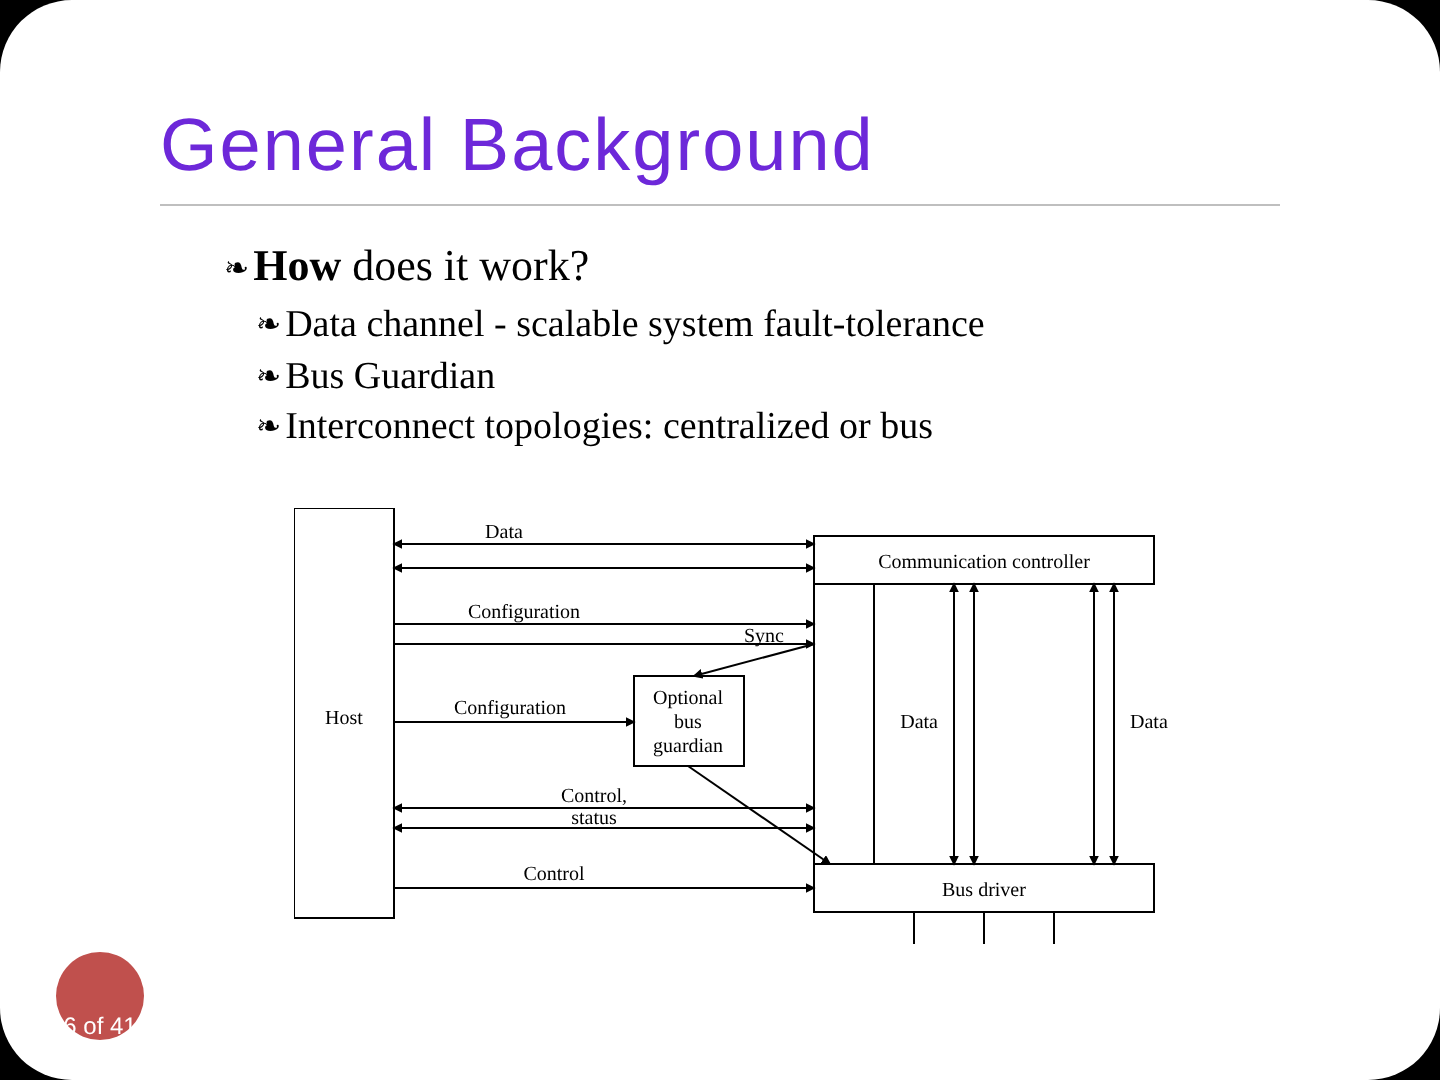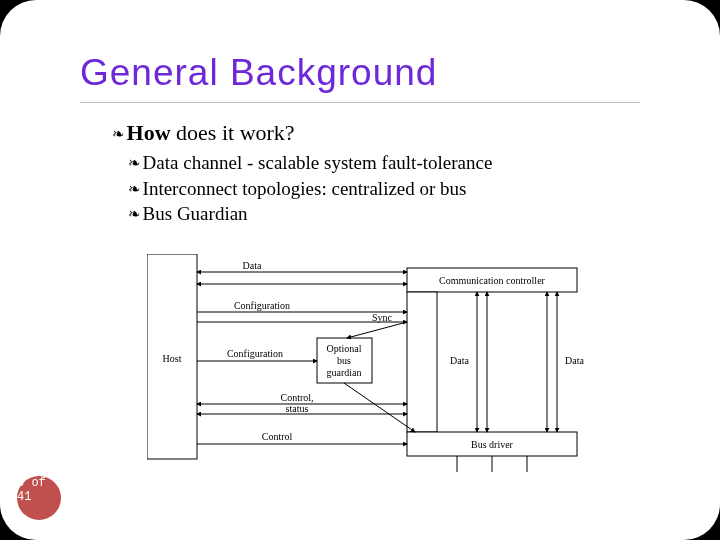--- a/index.html
+++ b/index.html
@@ -30,25 +30,25 @@
     position:absolute;left:96px;top:120px;
     font-size:22px;color:#000;margin-left:16px;
   }
   .bullet1 .b{font-weight:bold;}
   .bullets2{
     position:absolute;left:128px;top:150px;
     font-size:19px;color:#000;line-height:1.35;
   }
   .curly{font-family:Arial,sans-serif;font-size:15px;display:inline-block;vertical-align:1px;margin-right:2px;color:#000;}
   .pagebadge{
-    position:absolute;left:17px;bottom:20px;
+    position:absolute;left:28px;bottom:20px;
     width:44px;height:44px;border-radius:50%;
     background:#c0504d;color:#fff;
-    font-family:Liberation Mono, monospace;font-size:12px;
-    display:flex;align-items:flex-start;justify-content:center;
+    font-family:Liberation Sans, sans-serif;font-size:12px;
+    display:flex;align-items:flex-end;justify-content:center;
   }
   .diagram{
     position:absolute;left:147px;top:254px;width:440px;height:220px;
   }
   .diagram text{font-family:"Times New Roman",serif;font-size:10px;fill:#000;}
   .diagram line,.diagram rect{stroke:#000;stroke-width:1;fill:#fff;}
   .diagram .nofill{fill:none;}
   .diagram .arrow{stroke:#000;stroke-width:1;fill:none;}
 </style>
 </head>
@@ -58,22 +58,22 @@
 
   <div class="title">General Background</div>
   <div class="underline"></div>
 
   <div class="bullet1">
     <span class="curly">❧</span><span class="b">How</span><span> does it work?</span>
   </div>
 
   <div class="bullets2">
     <div><span class="curly">❧</span><span>Data channel - scalable system fault-tolerance</span></div>
+    <div><span class="curly">❧</span><span>Bus Guardian</span></div>
     <div><span class="curly">❧</span><span>Interconnect topologies: centralized or bus</span></div>
-    <div><span class="curly">❧</span><span>Bus Guardian</span></div>
   </div>
 
   <svg class="diagram" viewBox="0 0 440 220">
     <defs>
       <marker id="ah" viewBox="0 0 6 6" refX="5" refY="3" markerWidth="5" markerHeight="5" orient="auto-start-reverse">
         <path d="M0,0 L6,3 L0,6 z" fill="#000"></path>
       </marker>
     </defs>
 
     <rect x="0" y="0" width="50" height="205"></rect>

